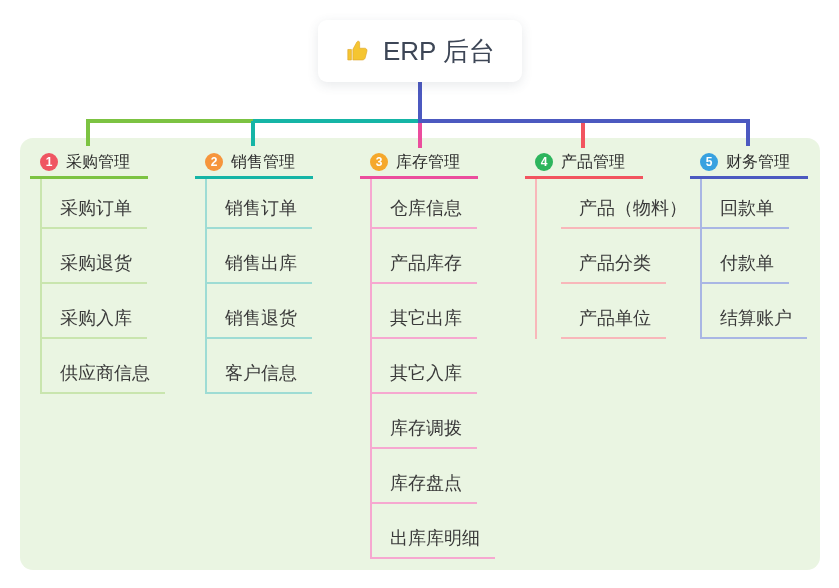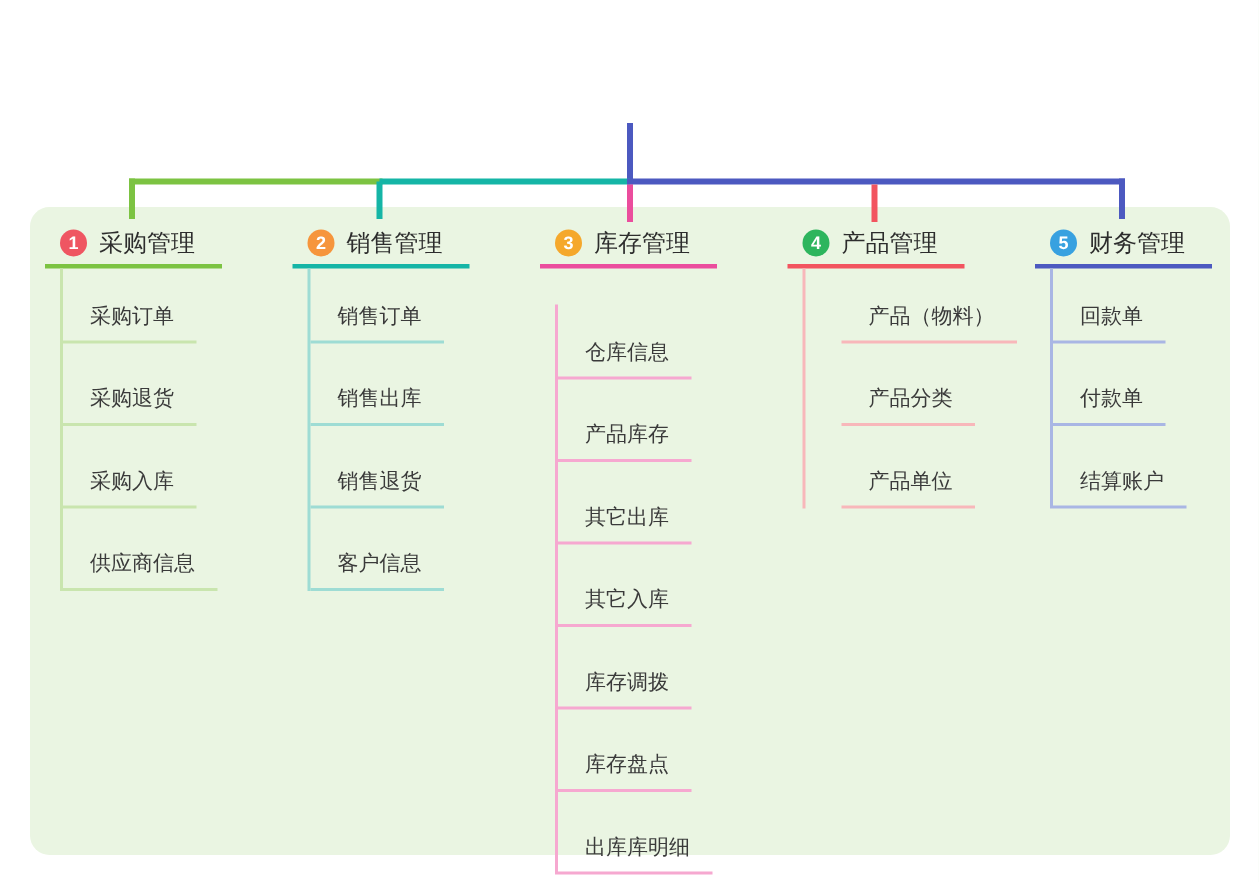--- a/index.html
+++ b/index.html
@@ -29,36 +29,36 @@
   
   .branch{position:absolute;top:148px;width:118px;z-index:10;}
   .head{display:flex;align-items:center;gap:8px;padding-left:10px;height:28px;
         border-bottom:3px solid #999;cursor:default;}
   .branch-label{font-size:16px;color:#2d2d2d;white-space:nowrap;}
   .badge{width:18px;height:18px;border-radius:50%;flex:0 0 18px;
          color:#fff;font-size:12px;font-weight:bold;line-height:18px;text-align:center;}
   .children{margin-left:10px;border-left:2px solid #ccc;}
   .child{height:55px;display:flex;align-items:flex-end;}
   .child:first-child{height:50px;}
-  .child span{display:inline-block;white-space:nowrap;font-size:14px;color:#3a3a3a;
+  .child span{display:inline-block;white-space:nowrap;font-size:18px;color:#3a3a3a;
               padding:0 15px 7px 18px;border-bottom:2px solid #ccc;}
 
   .b1 .head{border-color:var(--branch1,#7cc342);}
   .b1 .badge{background:var(--branch1-badge,#ef5662);}
   .b1 .children{border-left-color:var(--branch1-light,#c9e5ae);}
   .b1 .child span{border-bottom-color:var(--branch1-light,#c9e5ae);}
 
   .b2 .head{border-color:var(--branch2,#15b5a6);}
   .b2 .badge{background:var(--branch2-badge,#f6953c);}
   .b2 .children{border-left-color:var(--branch2-light,#9edcd4);}
   .b2 .child span{border-bottom-color:var(--branch2-light,#9edcd4);}
 
   .b3 .head{border-color:var(--branch3,#eb4d9d);}
   .b3 .badge{background:var(--branch3-badge,#f5a82c);}
-  .b3 .children{border-left-color:var(--branch3-light,#f6a8d0);margin-top:24px;}
+  .b3 .children{border-left-color:var(--branch3-light,#f6a8d0);}
   .b3 .child span{border-bottom-color:var(--branch3-light,#f6a8d0);}
 
   .b4 .head{border-color:var(--branch4,#f2545f);}
   .b4 .badge{background:var(--branch4-badge,#2db55d);}
   .b4 .children{border-left-color:var(--branch4-light,#f8b7ba);padding-left:24px;}
   .b4 .child span{border-bottom-color:var(--branch4-light,#f8b7ba);}
 
   .b5 .head{border-color:var(--branch5,#4c59c0);}
   .b5 .badge{background:var(--branch5-badge,#38a1e0);}
   .b5 .children{border-left-color:var(--branch5-light,#a9b6e4);}
@@ -79,20 +79,28 @@
     <line class="st-b2" x1="253" y1="121" x2="420" y2="121"></line>
     <line class="st-root" x1="418" y1="121" x2="750" y2="121"></line>
 
     <line class="st-b1" x1="88" y1="119" x2="88" y2="146"></line>
     <line class="st-b2" x1="253" y1="121" x2="253" y2="146"></line>
     <line class="st-b3" x1="420" y1="123" x2="420" y2="148"></line>
     <line class="st-b4" x1="583" y1="123" x2="583" y2="148"></line>
     <line class="st-root" x1="748" y1="119" x2="748" y2="146"></line>
   </svg>
 
+  <div class="root-node">
+    <span class="thumb-icon">
+      <svg viewBox="0 0 24 24" width="27" height="27" xmlns="http://www.w3.org/2000/svg">
+        <path fill="#f5c531" stroke="#e0a82e" stroke-width="0.6" d="M2.5 10.2h3.2v9.3H2.5zM7 19.5v-9.4l3.6-6.6c.6-1.1 2.4-.7 2.4.6v5h4.5c1.3 0 2.3 1.2 2 2.5l-1.5 5.9c-.3 1.2-1.4 2-2.6 2H7z"></path>
+      </svg>
+    </span>
+    <span class="root-title">ERP 后台</span>
+  </div>
 
   <div class="branch b1" style="left:30px">
     <div class="head">
       <span class="badge">1</span>
       <span class="branch-label">采购管理</span>
     </div>
     <div class="children">
       <div class="child">
           <span>采购订单</span>
         </div>

